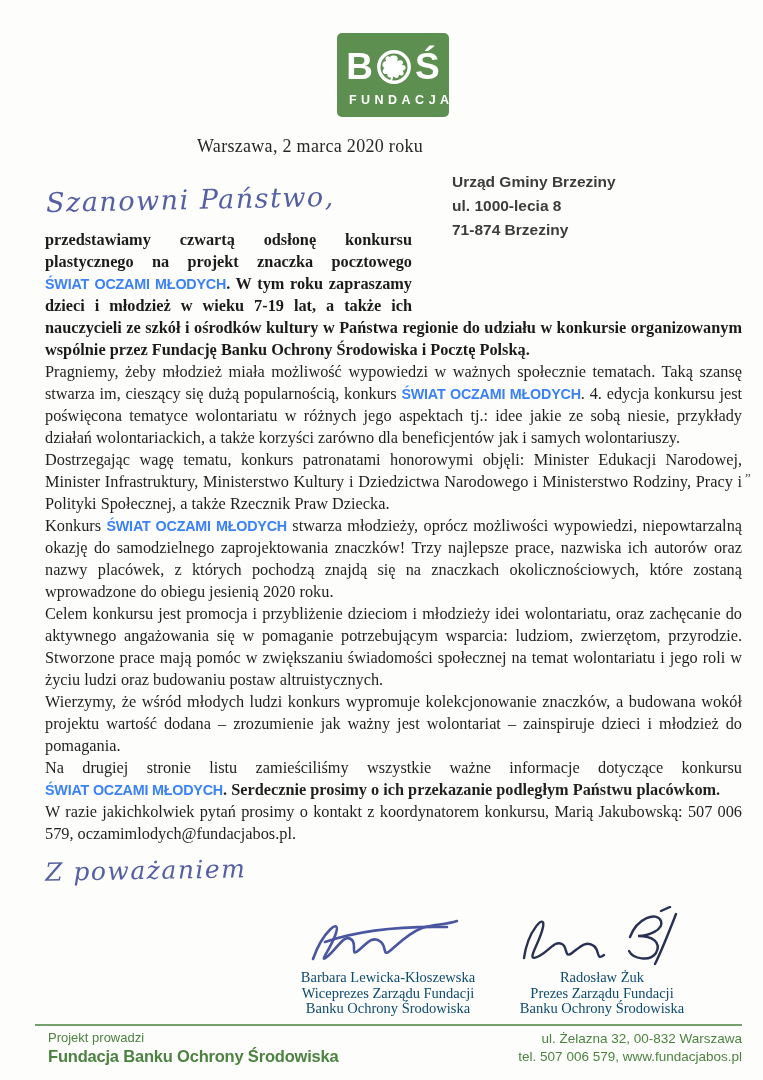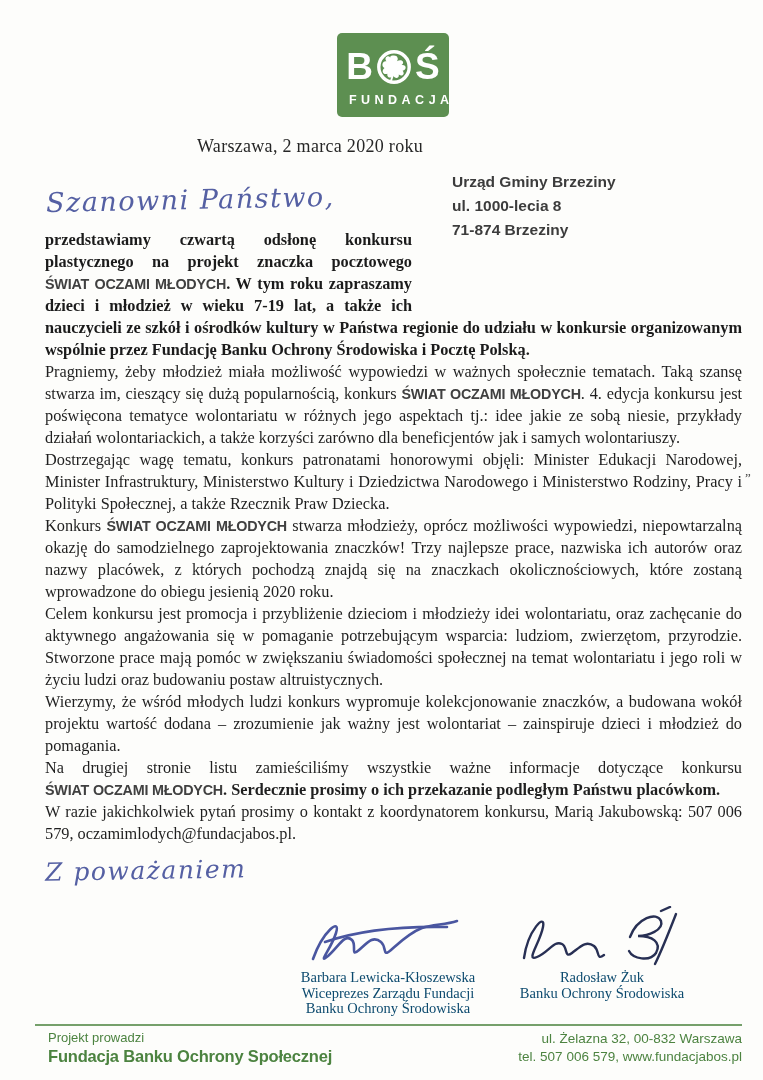--- a/index.html
+++ b/index.html
@@ -42,21 +42,21 @@
   
   .body-text{position:absolute;left:45px;top:229px;width:697px;}
   .narrow-spacer{float:right;width:330px;height:88px;}
   .body-text p{
     margin:0;text-align:justify;font-size:16.3px;line-height:22px;color:#1f1f1f;
   }
   .body-text p.bold{font-weight:bold;color:#1b1b1b;}
   .seg-bold{font-weight:bold;}
   .label{
     font-family:"Liberation Sans",sans-serif;font-weight:bold;
-    font-size:.88em;letter-spacing:-.2px;color:#404040;white-space:nowrap;
+    font-size:.88em;letter-spacing:-.2px;color:#3b82f6;white-space:nowrap;
   }
   
   .closing{
     position:absolute;left:45px;top:856px;
     font-family:"DejaVu Serif",serif;font-style:italic;
     font-size:25px;color:#5560a3;letter-spacing:1.5px;transform:rotate(-1deg);
   }
   .sig-scribble{position:absolute;}
   .sig-left-scribble{left:295px;top:913px;}
   .sig-right-scribble{left:510px;top:906px;}
@@ -139,26 +139,27 @@
     </g>
   </svg>
 
   <div class="sig-block sig-block-left">
     <div>Barbara Lewicka-Kłoszewska</div>
     <div>Wiceprezes Zarządu Fundacji</div>
     <div>Banku Ochrony Środowiska</div>
   </div>
   <div class="sig-block sig-block-right">
     <div>Radosław Żuk</div>
+    <div>Prezes Zarządu Fundacji</div>
     <div>Banku Ochrony Środowiska</div>
   </div>
 
   <div class="footer-line"></div>
   <div class="footer-left">
     <div class="f-label">Projekt prowadzi</div>
-    <div class="f-org">Fundacja Banku Ochrony Społecznej</div>
+    <div class="f-org">Fundacja Banku Ochrony Środowiska</div>
   </div>
   <div class="footer-right">
     <div>ul. Żelazna 32, 00-832 Warszawa</div>
     <div>tel. 507 006 579, www.fundacjabos.pl</div>
   </div>
 
 </div>
 
 </body></html>

